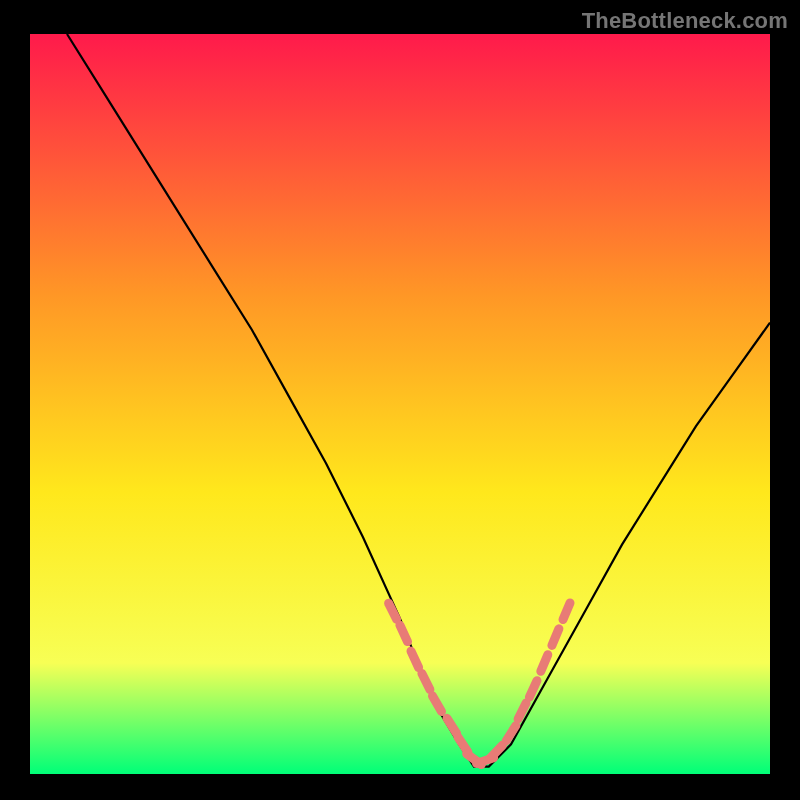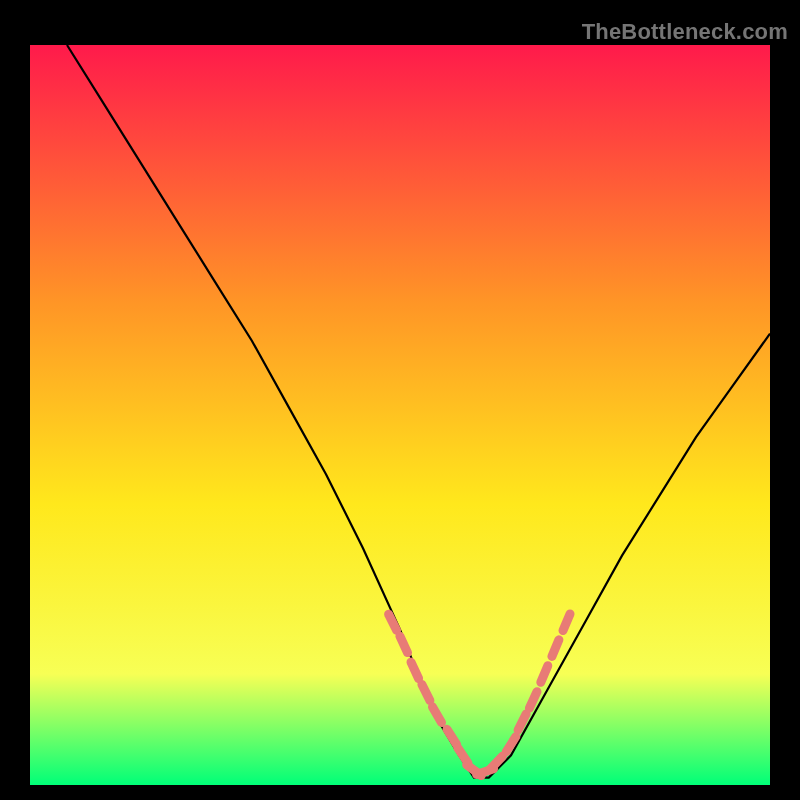--- a/index.html
+++ b/index.html
@@ -5,21 +5,21 @@
   html, body {
     margin: 0;
     padding: 0;
     width: 800px;
     height: 800px;
     background: #000;
     overflow: hidden;
   }
   .frame {
     position: absolute;
-    top: 15px;
+    top: 4px;
     left: 0;
     width: 800px;
     height: 593px;
     background: #000;
     text-decoration: underline;
   }
   .watermark {
     position: absolute;
     top: 4px;
     right: 12px;

